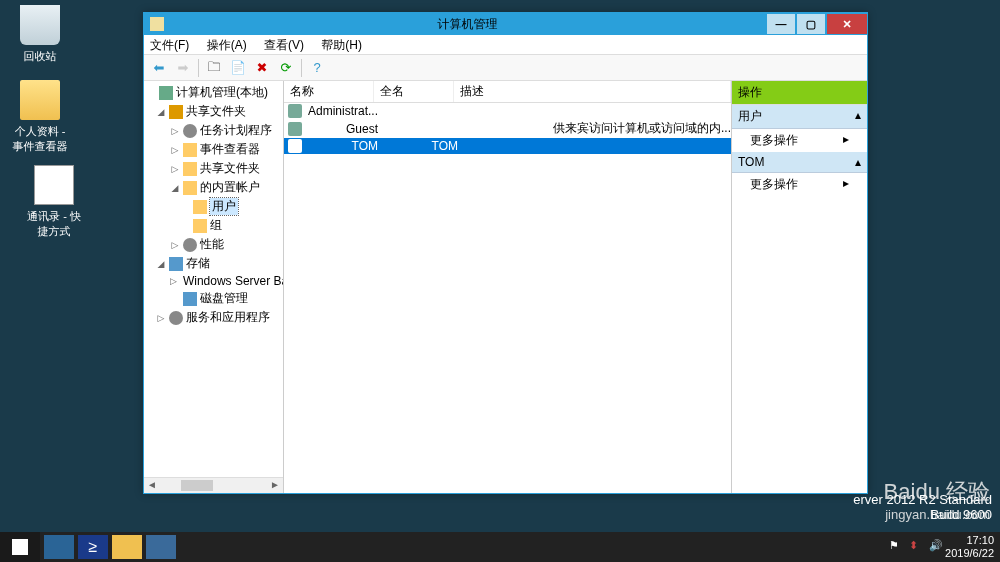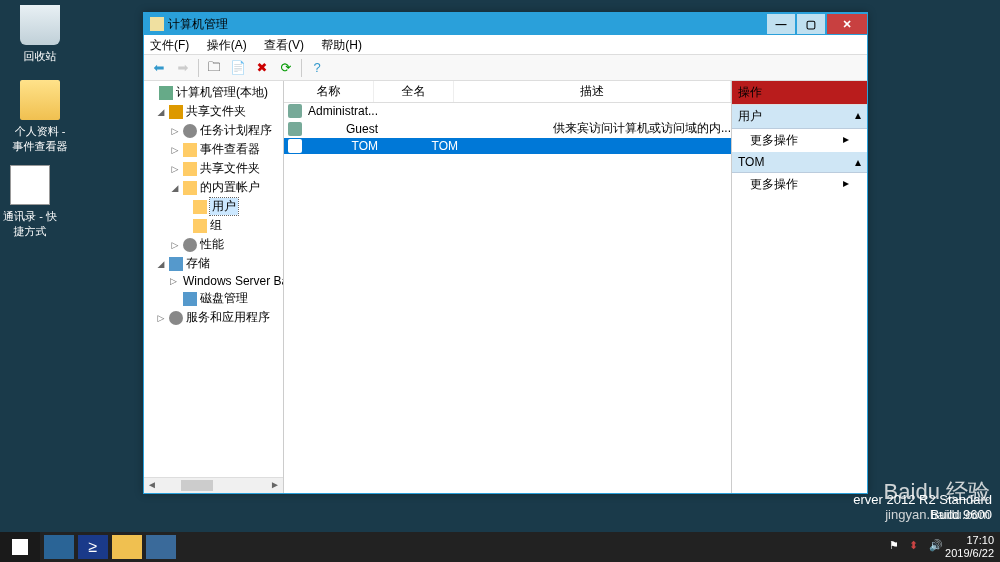--- a/index.html
+++ b/index.html
@@ -5,27 +5,27 @@
 * { margin: 0; padding: 0; box-sizing: border-box; font-family: "Microsoft YaHei", "SimSun", sans-serif; }
 body { width: 1000px; height: 562px; background: #1a3a4a; position: relative; overflow: hidden; }
 
 .desktop-icon { position: absolute; width: 60px; text-align: center; color: #fff; font-size: 11px; }
 .desktop-icon .ico { width: 40px; height: 40px; margin: 0 auto 4px; display: block; }
 
 #recycle { top: 5px; left: 10px; }
 #recycle .ico { background: linear-gradient(#e8f0f4,#c0d0d8); border-radius: 0 0 6px 6px; }
 #folder { top: 80px; left: 10px; }
 #folder .ico { background: linear-gradient(#ffe28a,#f0c050); border-radius: 2px; }
-#doc { top: 165px; left: 0; }
+#doc { top: 165px; left: 24px; }
 #doc .ico { background: #fff; border: 1px solid #999; }
 
 .window { position: absolute; left: 143px; top: 12px; width: 725px; height: 482px; background: #fff; border: 1px solid #2aa0da; box-shadow: 0 0 8px rgba(0,0,0,.3); }
 .titlebar { height: 22px; background: #2aa0da; display: flex; align-items: center; padding-left: 6px; }
 .titlebar .app-ico { width: 14px; height: 14px; background: #f0e0a0; margin-right: 4px; }
-.titlebar .title { flex: 1; text-align: left; color: #000; font-size: 12px; }
+.titlebar .title { flex: 1; text-align: center; color: #000; font-size: 12px; }
 .titlebar .wbtn { width: 28px; height: 20px; display: flex; align-items: center; justify-content: center; font-size: 11px; font-weight: bold; }
 .titlebar .min { background: #c0e0f0; } .titlebar .max { background: #c0e0f0; margin: 0 2px; }
 .titlebar .close { background: #c84040; color: #fff; width: 40px; }
 
 .menubar { height: 20px; background: #fff; border-bottom: 1px solid #ddd; padding: 2px 6px; font-size: 12px; }
 .menubar span { margin-right: 14px; cursor: default; }
 
 .toolbar { height: 26px; background: #f8f8f8; border-bottom: 1px solid #ddd; display: flex; align-items: center; padding: 0 4px; gap: 2px; }
 .tbtn { width: 22px; height: 20px; border: 1px solid transparent; display: flex; align-items: center; justify-content: center; font-size: 13px; }
 .tsep { width: 1px; height: 18px; background: #ccc; margin: 0 2px; }
@@ -37,30 +37,30 @@
 .node .tw { width: 10px; text-align: center; color: #666; font-size: 9px; }
 .node .ni { width: 14px; height: 14px; margin: 0 3px; display: inline-block; }
 .i-comp { background: #6a8; } .i-tool { background: #d90; } .i-folder { background: #fc6; } .i-gear { background: #888; border-radius: 50%; } .i-disk { background: #59c; }
 .node.selF .lbl { background: #cce8ff; outline: 1px dotted #666; padding: 0 2px; }
 .hscroll { position: absolute; bottom: 0; left: 0; right: 0; height: 16px; background: #f0f0f0; border-top: 1px solid #ddd; display: flex; }
 .hscroll .ar { width: 16px; text-align: center; font-size: 10px; line-height: 14px; color: #666; }
 .hscroll .trk { flex: 1; position: relative; }
 .hscroll .th { position: absolute; left: 20%; width: 30%; top: 2px; bottom: 2px; background: #ccc; }
 
 .list { flex: 1; border-right: 1px solid #ccc; font-size: 12px; }
-.list-hdr { display: flex; border-bottom: 1px solid #ddd; background: #fff; text-align: center; }
+.list-hdr { display: flex; border-bottom: 1px solid #ddd; background: #fff; }
 .list-hdr .col { padding: 2px 6px; border-right: 1px solid #eee; font-size: 12px; }
 .c1 { width: 90px; } .c2 { width: 80px; } .c3 { flex: 1; }
 .row { display: flex; padding: 1px 0; align-items: center; text-align: right; }
 .row .ri { width: 14px; height: 14px; margin: 0 4px; background: #7a9; border-radius: 2px; }
 .row.selected { background: #0078d7; color: #fff; }
 .row .c1t { width: 72px; overflow: hidden; } .row .c2t { width: 80px; } .row .c3t { flex: 1; overflow: hidden; }
 
 .actions { width: 135px; font-size: 12px; }
-.actions .ahd { background: #b91c1c; padding: 3px 6px; border-bottom: 1px solid #ddd; }
+.actions .ahd { background: #84cc16; padding: 3px 6px; border-bottom: 1px solid #ddd; }
 .actions .sect { background: #cfe6f5; padding: 3px 6px; display: flex; justify-content: space-between; border-bottom: 1px solid #bcd; }
 .actions .item { padding: 3px 18px; display: flex; justify-content: space-between; }
 
 .watermark { position: absolute; right: 10px; bottom: 40px; color: #eee; font-size: 22px; text-align: right; opacity: .85; }
 .watermark .sm { font-size: 13px; display: block; }
 .sysinfo { position: absolute; right: 8px; bottom: 40px; color: #fff; font-size: 13px; text-align: right; }
 
 .taskbar { position: absolute; left: 0; right: 0; bottom: 0; height: 30px; background: #222; display: flex; align-items: center; }
 .start { width: 40px; height: 30px; background: #1a1a1a; display: flex; align-items: center; justify-content: center; }
 .start .w { width: 16px; height: 16px; background: #fff; }

